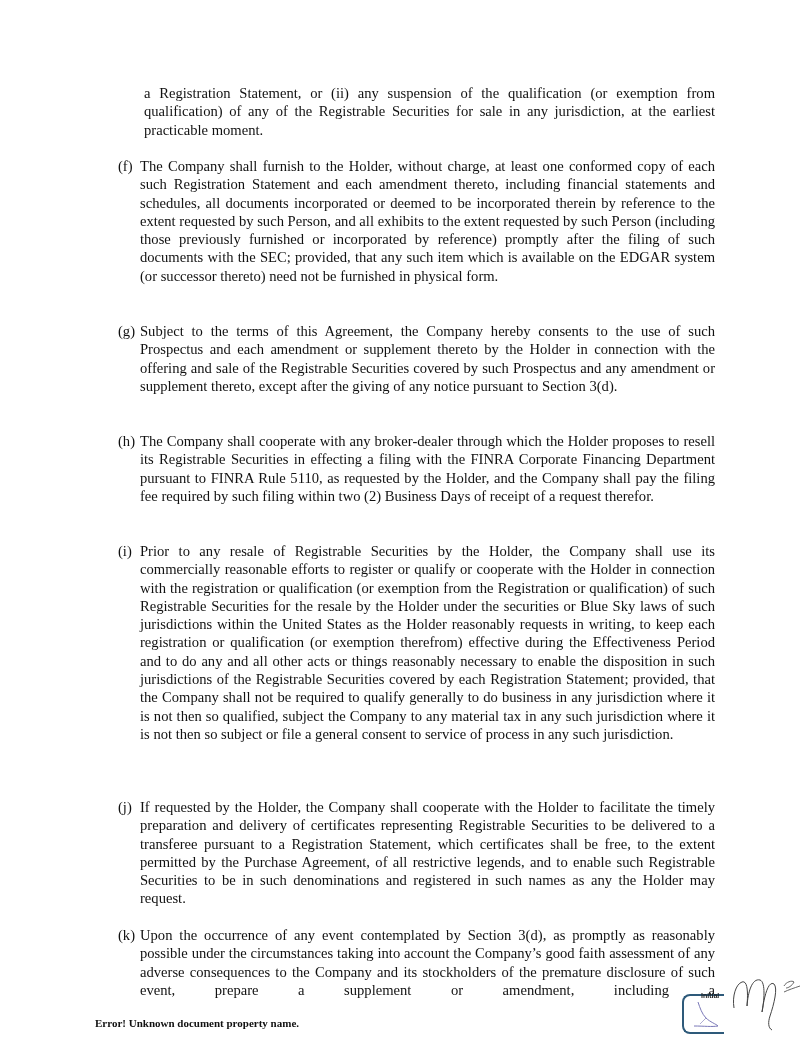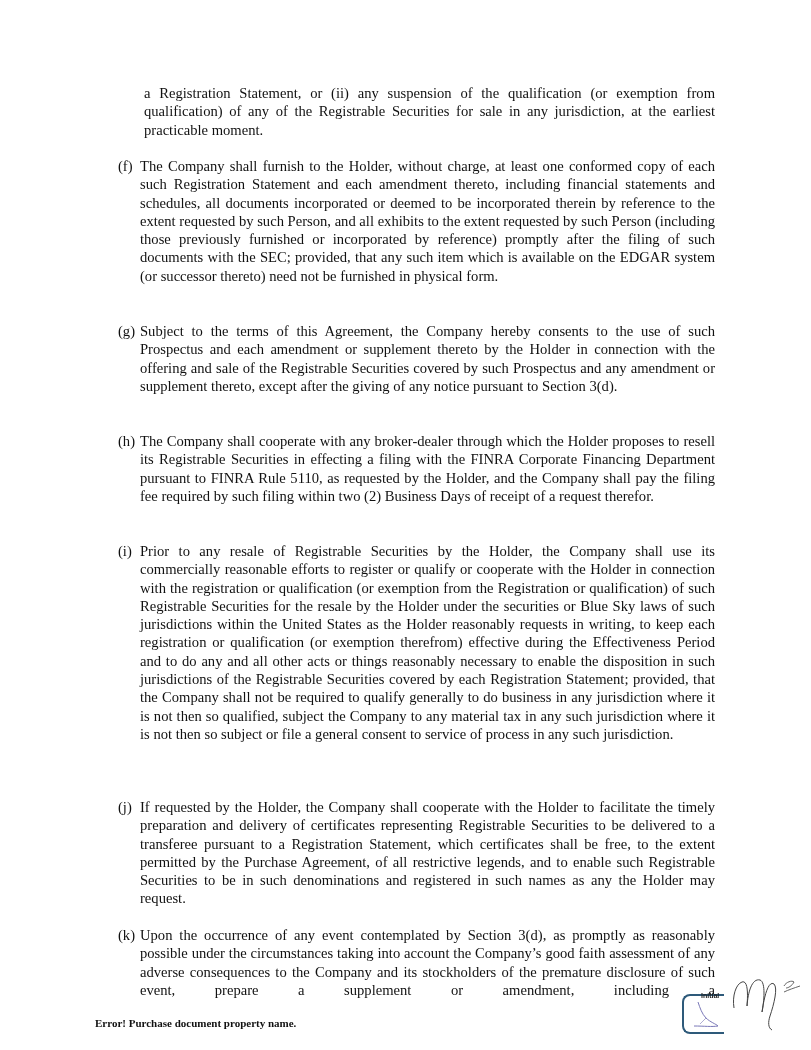--- a/index.html
+++ b/index.html
@@ -118,21 +118,21 @@
   <div class="para" style="top:798px;">
     <span class="label">(j)</span>
     <span class="body">If requested by the Holder, the Company shall cooperate with the Holder to facilitate the timely preparation and delivery of certificates representing Registrable Securities to be delivered to a transferee pursuant to a Registration Statement, which certificates shall be free, to the extent permitted by the Purchase Agreement, of all restrictive legends, and to enable such Registrable Securities to be in such denominations and registered in such names as any the Holder may request.</span>
   </div>
 
   <div class="para" style="top:926px;">
     <span class="label">(k)</span>
     <span class="body" style="text-align-last: justify;">Upon the occurrence of any event contemplated by Section 3(d), as promptly as reasonably possible under the circumstances taking into account the Company’s good faith assessment of any adverse consequences to the Company and its stockholders of the premature disclosure of such event, prepare a supplement or amendment, including a</span>
   </div>
 
-  <div class="footer">Error! Purchase document property name.</div>
+  <div class="footer">Error! Unknown document property name.</div>
 
   <div class="initial-box"></div>
   <div class="initial-label">Initial</div>
   <svg class="initial-sig" width="34" height="32" viewBox="0 0 34 32">
     <path d="M8 2 C10 8, 12 14, 16 18 C20 22, 26 24, 28 26 C22 27, 14 26, 4 26" fill="none" stroke="#7a78b8" stroke-width="1"></path>
     <path d="M16 18 C14 20, 12 22, 10 24" fill="none" stroke="#9a98c8" stroke-width="0.8"></path>
   </svg>
 
   <svg class="signature" width="80" height="62" viewBox="0 0 80 62">
     <path d="M6 36 C4 24, 8 12, 14 10 C20 8, 20 22, 19 34 C20 20, 24 6, 32 8 C38 10, 36 30, 34 40 C36 26, 40 8, 46 12 C50 16, 46 32, 42 44 C40 50, 40 56, 44 58" fill="none" stroke="#444" stroke-width="1"></path>

